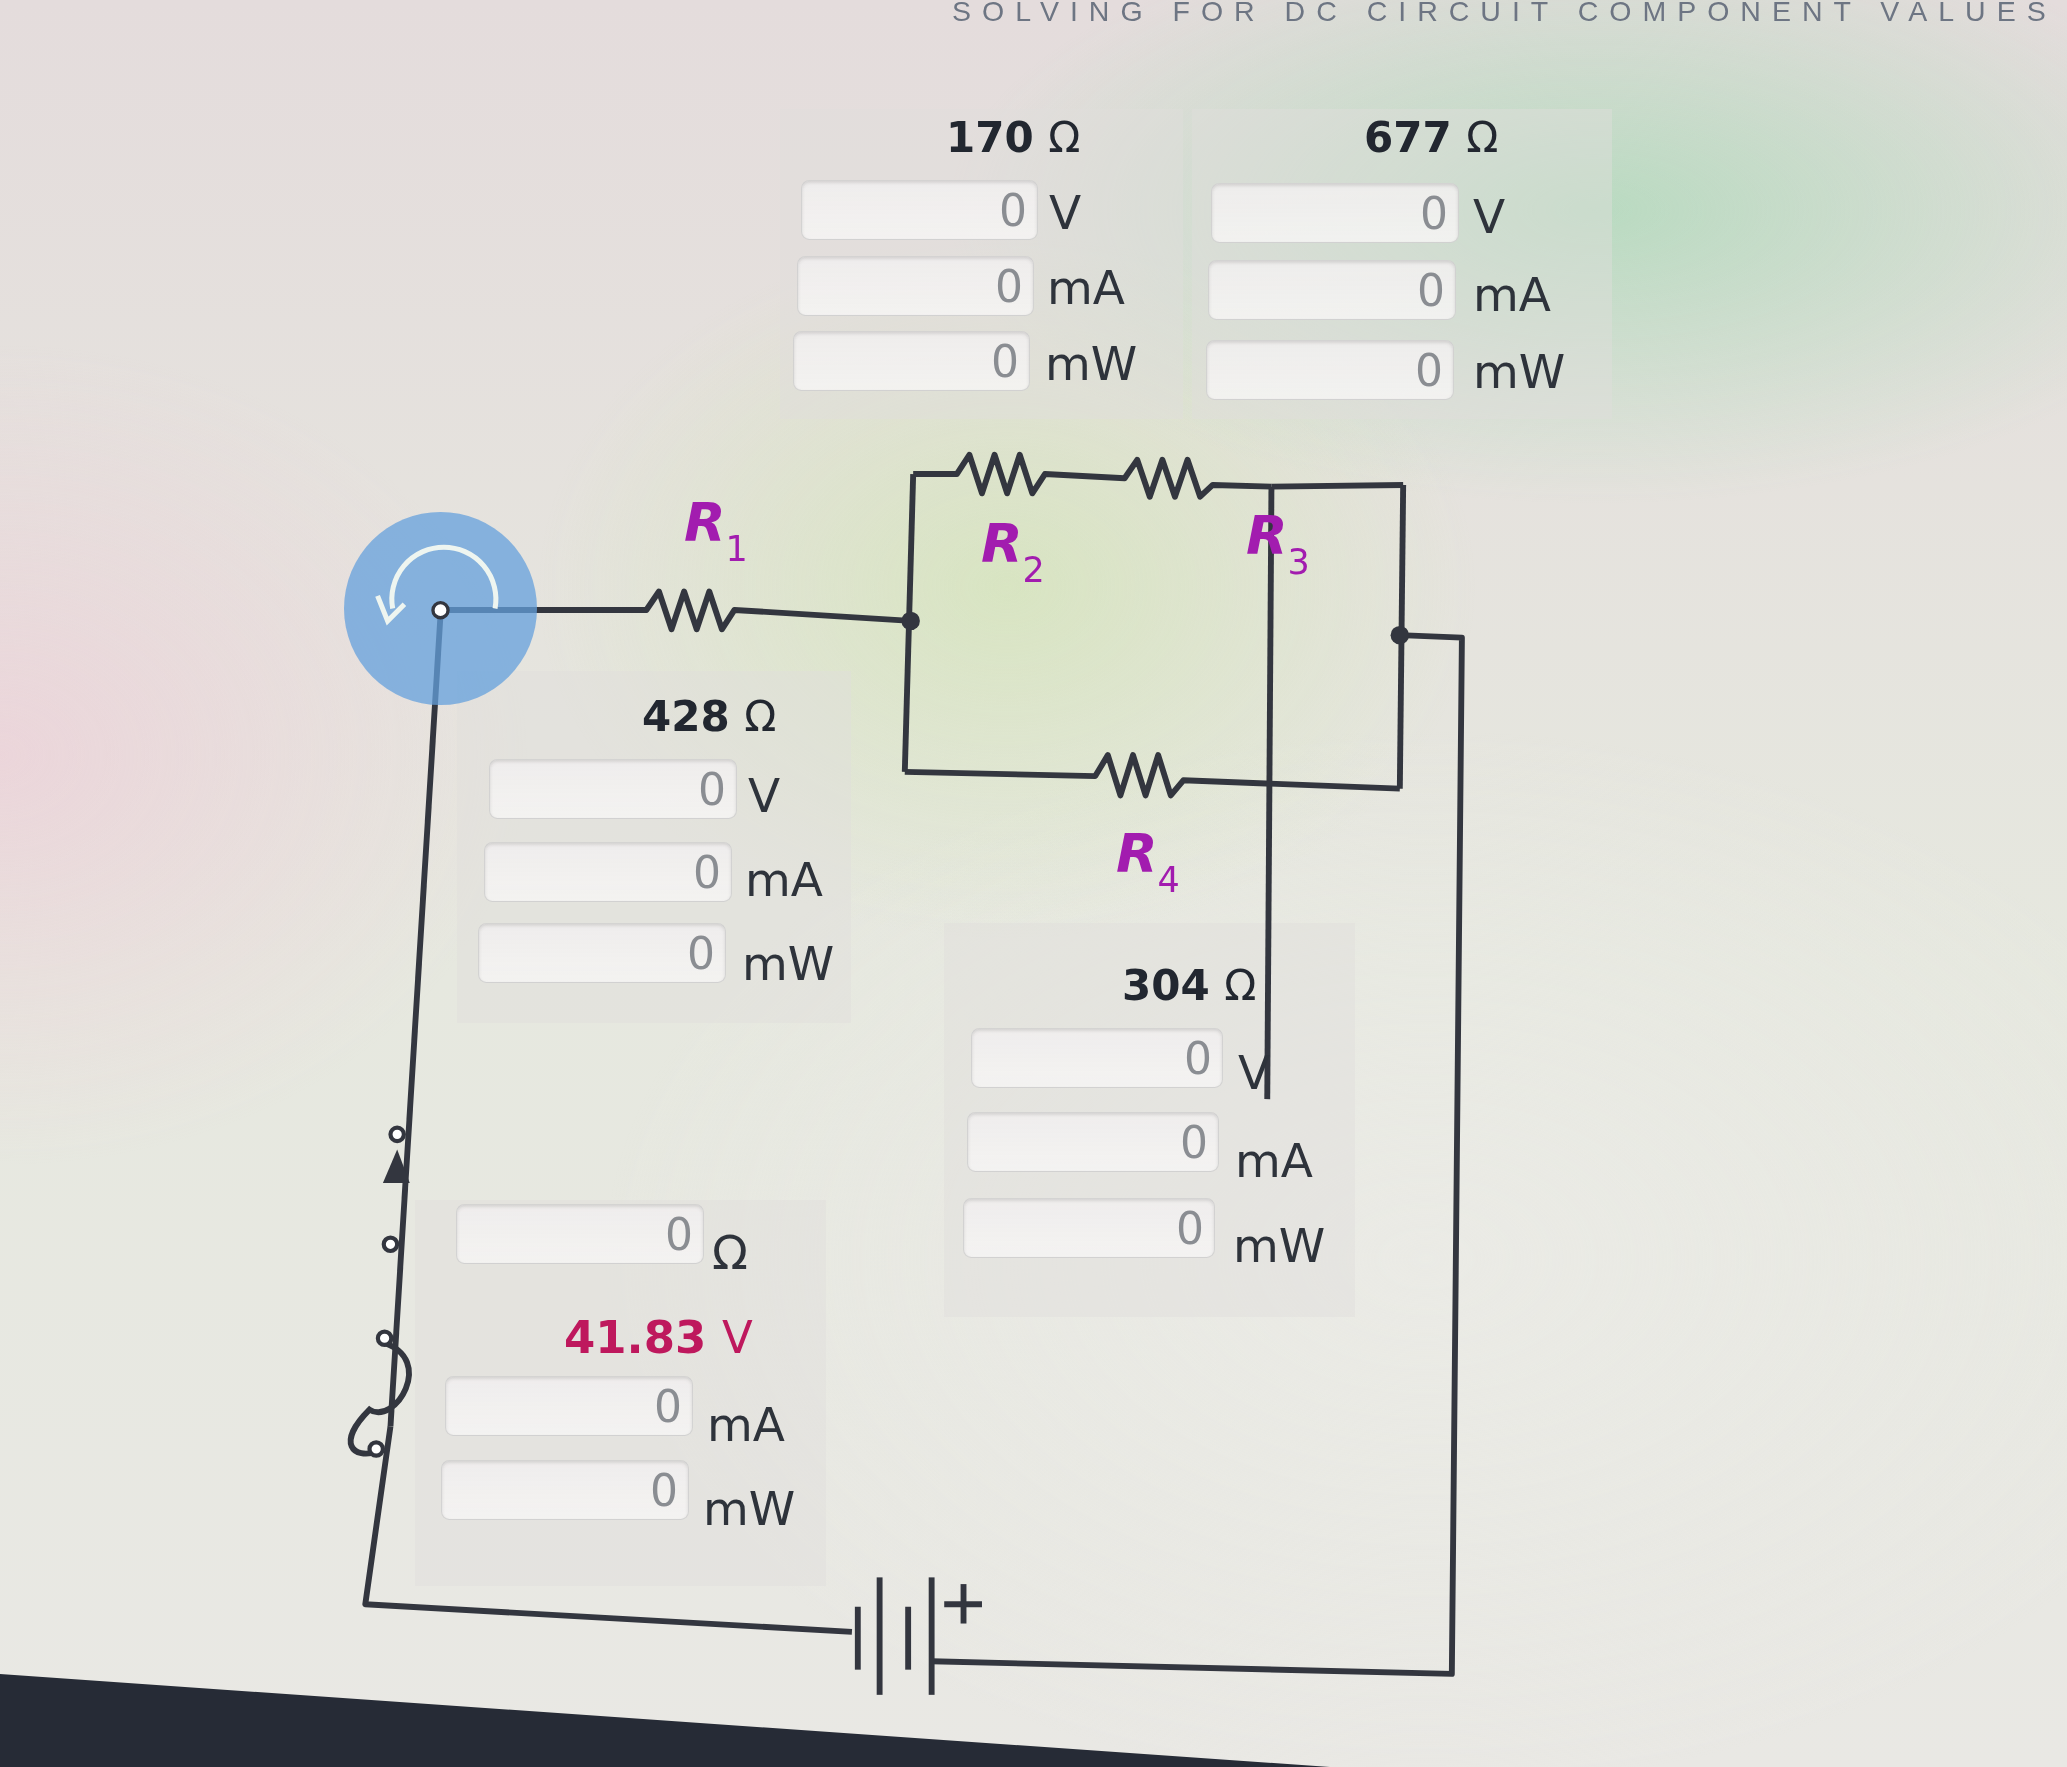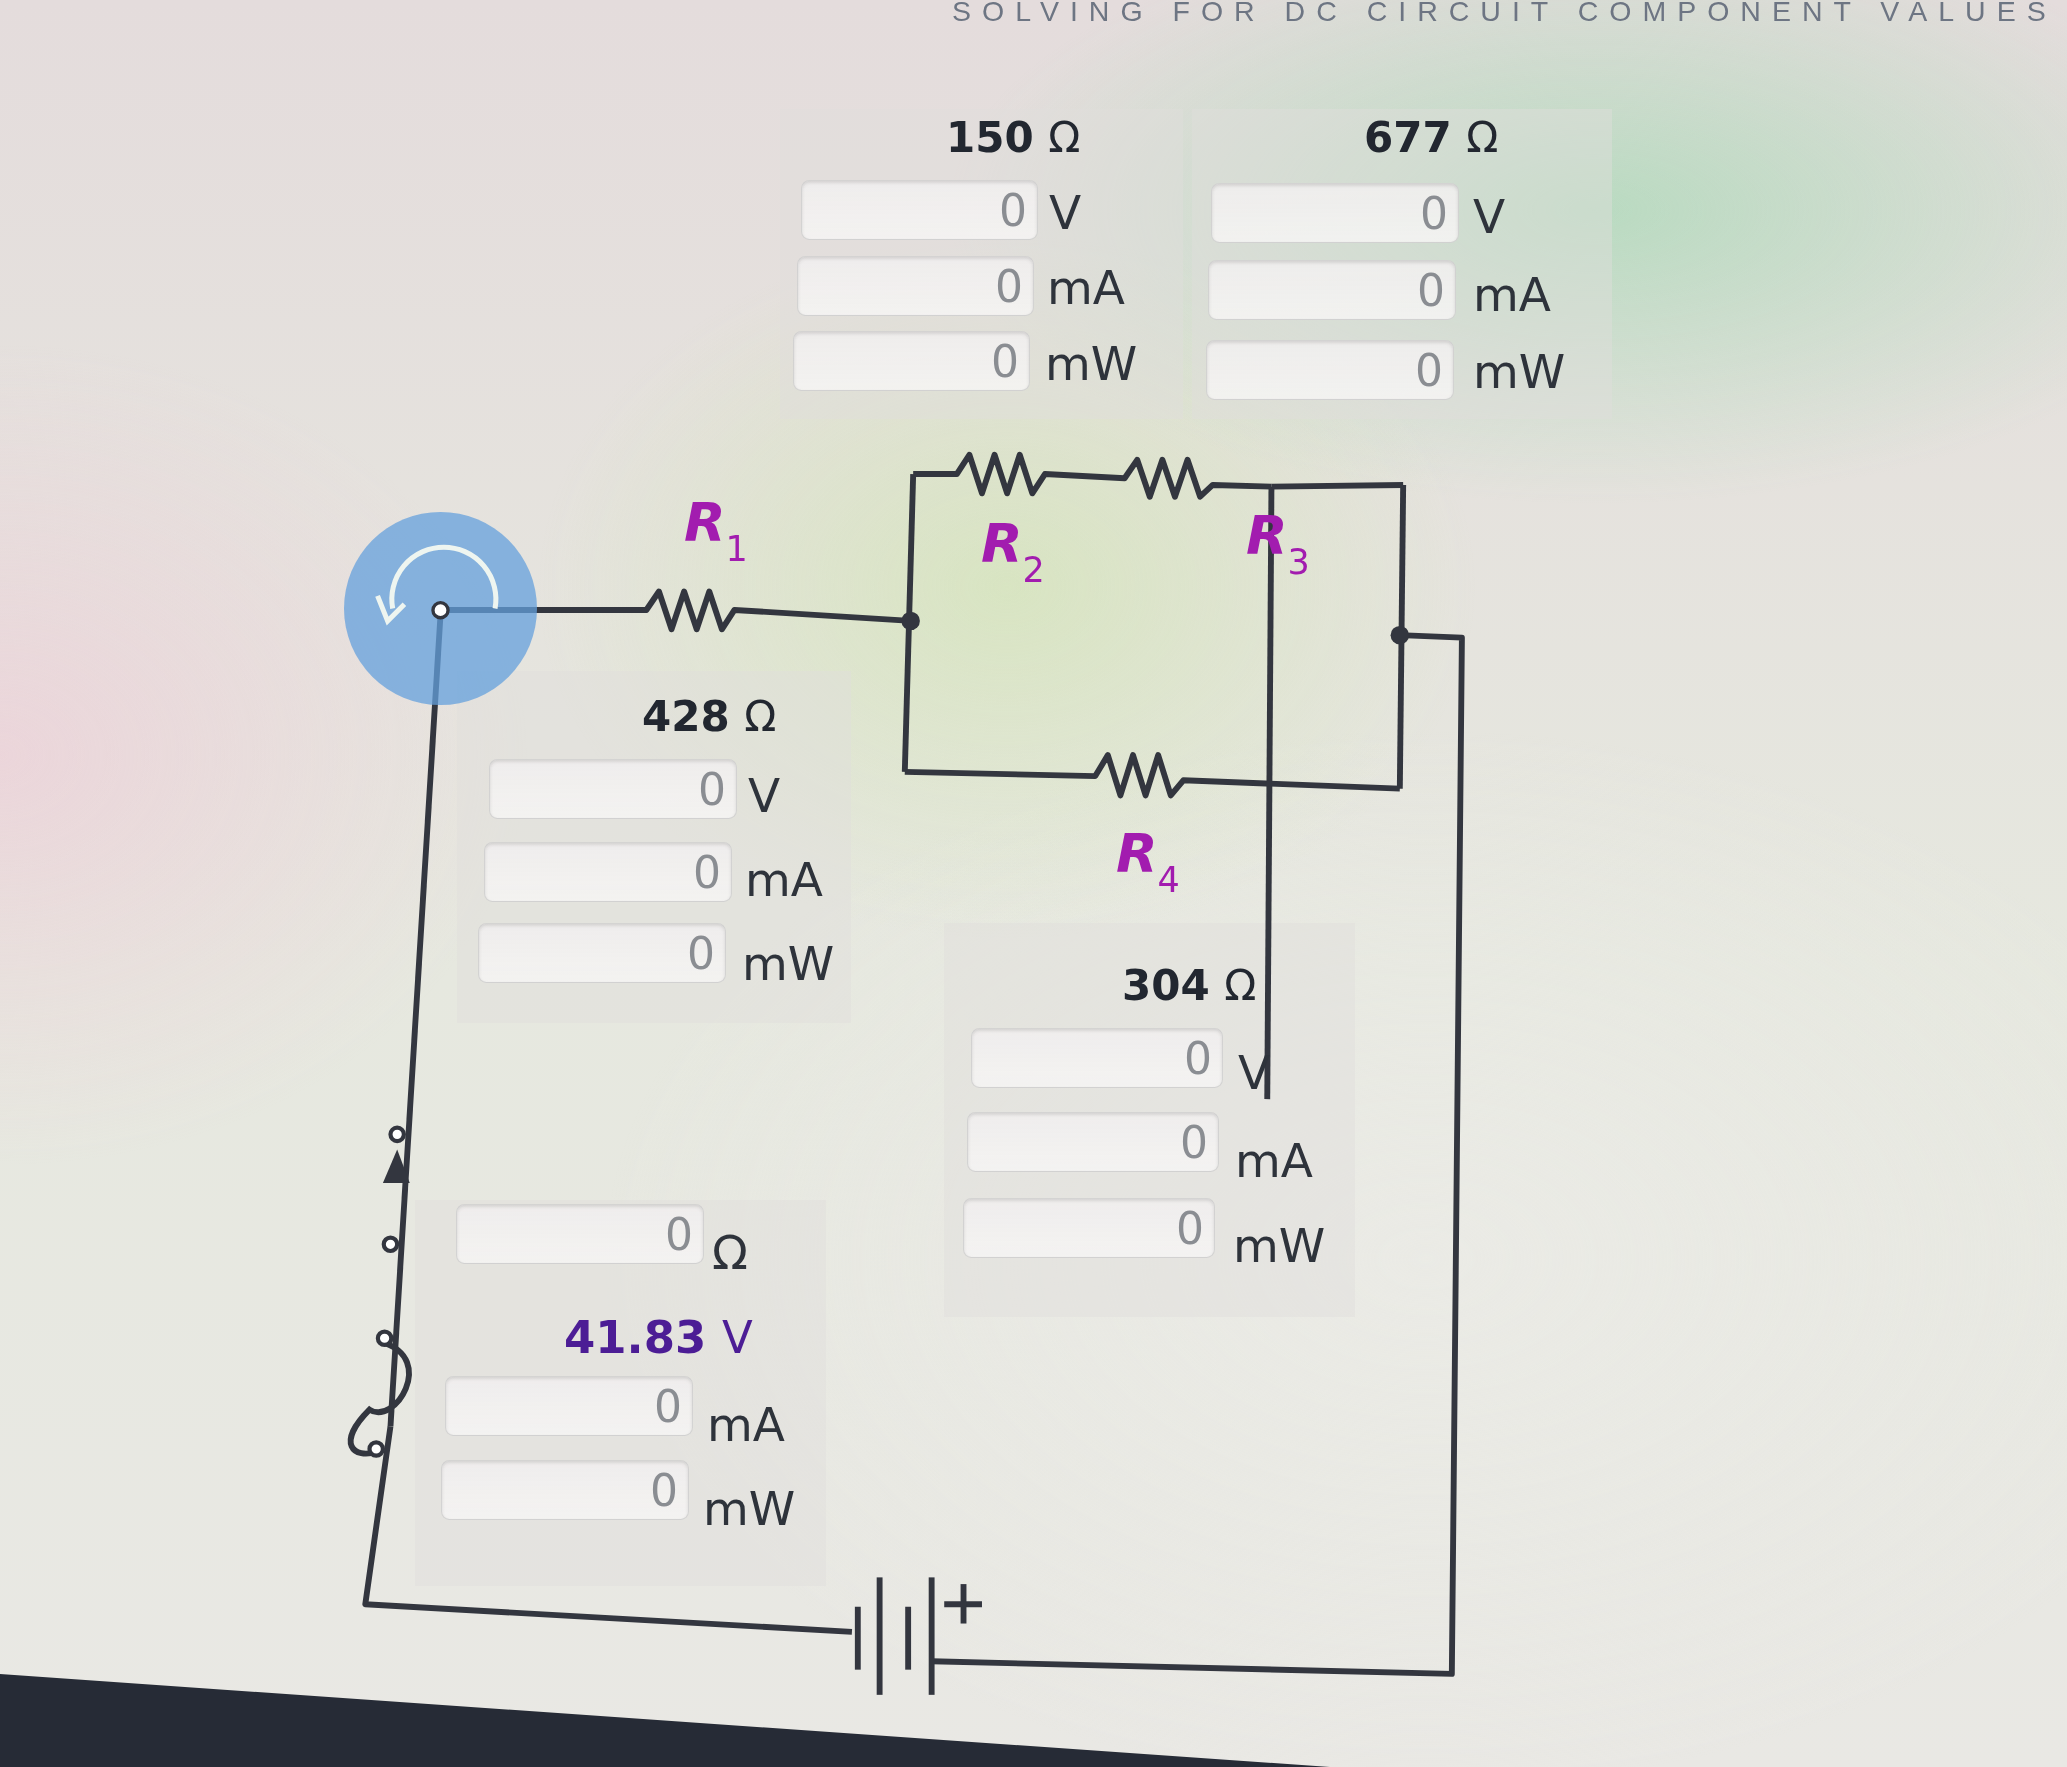--- a/index.html
+++ b/index.html
@@ -20,21 +20,21 @@
     background:linear-gradient(180deg,rgba(240,238,238,.9),rgba(246,245,244,.85));
     box-shadow:inset 0 1.7px 3.4px rgba(0,0,0,.12);border:0.8px solid rgba(190,190,190,.6);
     display:flex;align-items:center;justify-content:flex-end;padding-right:10px;box-sizing:border-box;}
   .field .val{font-size:44px;color:#8a8d92;font-family:"DejaVu Sans",sans-serif;}
   .unit{position:absolute;font-size:47px;color:#2e333b;white-space:nowrap;}
   .rlabel{position:absolute;font-size:54px;font-style:italic;font-weight:bold;color:#a21caf;}
   .rlabel sub{font-size:35px;font-style:normal;font-weight:normal;position:relative;top:8.4px;}
   svg.wires{position:absolute;left:0;top:0;}
   .rotate-btn{position:absolute;left:344px;top:512px;width:193px;height:193px;border-radius:50%;background:rgba(100,160,220,.75);cursor:pointer;}
   .bottom-dark{position:absolute;left:0;top:1674px;width:2068px;height:93px;background:#262b36;transform-origin:0 0;}
-  .fixed-val{position:absolute;font-weight:bold;font-size:45px;color:#4c1d95;white-space:nowrap;}
+  .fixed-val{position:absolute;font-weight:bold;font-size:45px;color:#be185d;white-space:nowrap;}
   .fixed-val .u{font-weight:normal;}
 </style>
 </head>
 <body>
 
 <div class="title">SOLVING FOR DC CIRCUIT COMPONENT VALUES</div>
 
 <div class="panel" style="left:780px;top:109px;width:403px;height:310px;"></div>
 <div class="panel" style="left:1192px;top:109px;width:420px;height:310px;"></div>
 <div class="panel" style="left:457px;top:671px;width:394px;height:352px;"></div>
@@ -90,21 +90,21 @@
     <polyline points="40,100 52,130 72,110" stroke="#eef5f0" stroke-width="6" fill="none"></polyline>
     <circle cx="115" cy="117" r="9" fill="#fff" stroke="#33363f" stroke-width="4"></circle>
   </svg>
 </div>
 
 <div class="rlabel" style="left:684px;top:491px;"><span>R</span><sub>1</sub></div>
 <div class="rlabel" style="left:981px;top:512px;"><span>R</span><sub>2</sub></div>
 <div class="rlabel" style="left:1246px;top:504px;"><span>R</span><sub>3</sub></div>
 <div class="rlabel" style="left:1116px;top:822px;"><span>R</span><sub>4</sub></div>
 
-<div class="ohm-label" style="left:946px;top:113px;"><span>150</span> <span class="u">Ω</span></div>
+<div class="ohm-label" style="left:946px;top:113px;"><span>170</span> <span class="u">Ω</span></div>
 <div class="field" style="left:801px;top:180px;width:237px;">
     <span class="val">0</span>
   </div>
 <div class="unit" style="left:1049px;top:185px;">V</div>
 <div class="field" style="left:797px;top:256px;width:237px;">
     <span class="val">0</span>
   </div>
 <div class="unit" style="left:1047px;top:260px;">mA</div>
 <div class="field" style="left:793px;top:331px;width:237px;">
     <span class="val">0</span>

